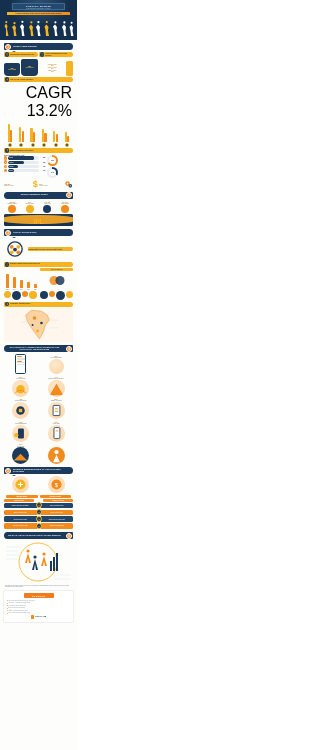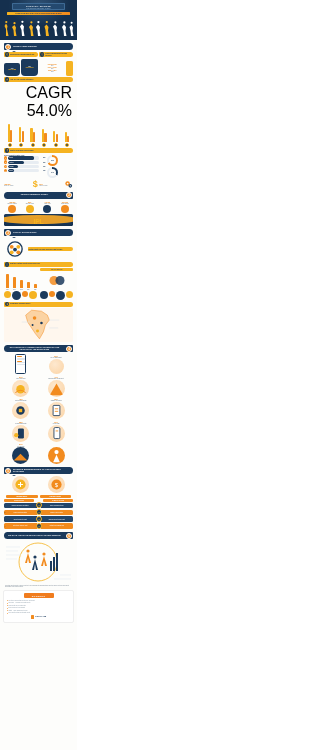--- a/index.html
+++ b/index.html
@@ -243,21 +243,21 @@
     <div class="ico">
       <svg viewBox="0 0 10 10">
           <rect x="2" y="5" width="1.6" height="4" fill="#f5b321"></rect>
           <rect x="4.4" y="3" width="1.6" height="6" fill="#f5b321"></rect>
           <rect x="6.8" y="1.5" width="1.6" height="7.5" fill="#f5b321"></rect>
         </svg>
     </div>
     <div class="ptxt">Year-On-Year Growth Categories</div>
   </div>
 
-  <div style="text-align:right; margin:0 5px;">CAGR 54.0%</div>
+  <div style="text-align:right; margin:0 5px;">CAGR 13.2%</div>
 
   <div class="barchart" id="barchart">
       <div class="bargroup">
         <div class="bars">
           <div class="bar a" style="height: 17.6px;"></div>
           <div class="bar b" style="height: 12px;"></div>
         </div>
         <div class="cicon"></div>
       </div>
       <div class="bargroup">

